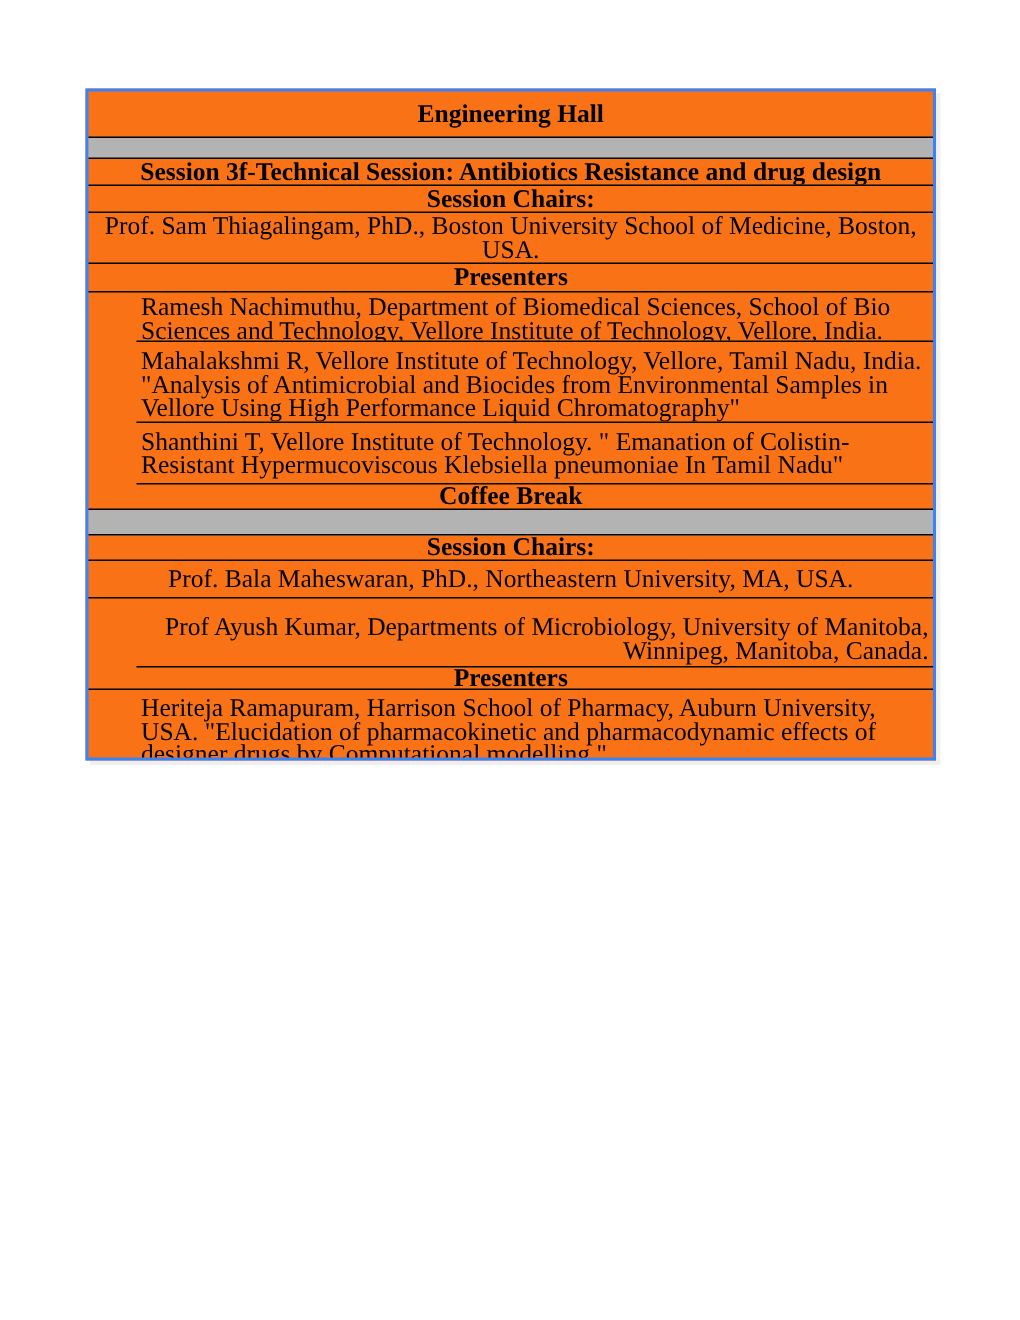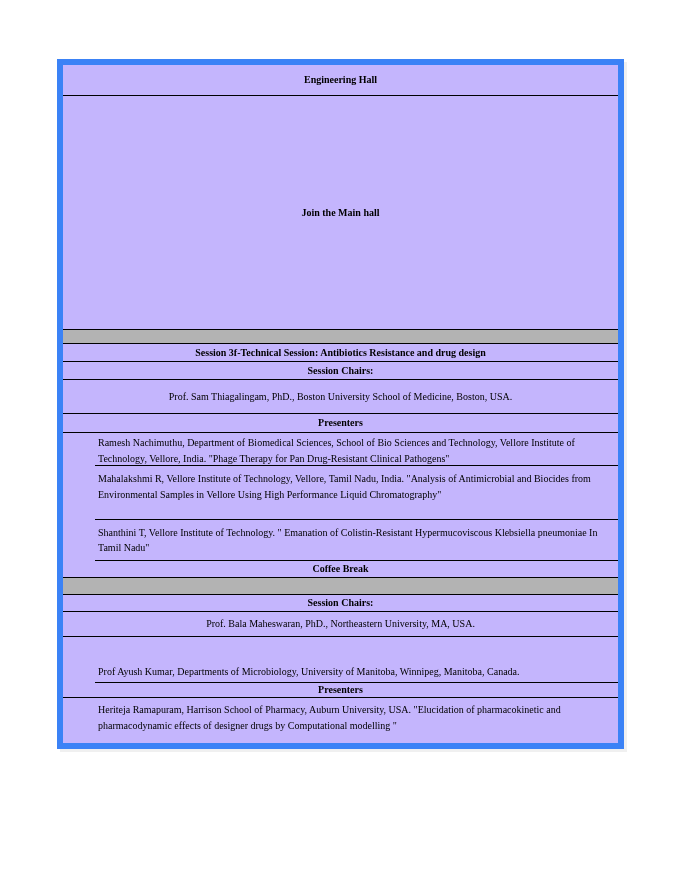--- a/index.html
+++ b/index.html
@@ -17,64 +17,61 @@
     height: 880px;
     background: #ffffff;
     overflow: hidden;
   }
   .schedule-table {
     position: absolute;
     left: 57px;
     top: 59px;
     width: 567px;
     box-sizing: border-box;
-    border: 6px solid #3b82f6;
-    background: #c4b5fd;
+    border: 2px solid #3b82f6;
+    background: #f97316;
     box-shadow: 3px 3px 0 rgba(0,0,0,0.06);
-    font-size: 10px;
+    font-size: 17px;
     line-height: 15.5px;
   }
   .row {
     box-sizing: border-box;
     border-bottom: 1.5px solid #000000;
     display: flex;
     align-items: center;
     justify-content: center;
     text-align: center;
     overflow: hidden;
   }
   .row:last-child { border-bottom: none; font-family: Liberation Serif, serif; }
   .b { font-weight: bold; }
   .l {
     justify-content: flex-start;
     text-align: left;
     padding: 2px 3px;
     margin-left: 32px;
   }
   .vtop    { align-items: flex-start; }
-  .vbottom { align-items: flex-end; }
+  .vbottom { align-items: flex-end; text-align: right; }
   .gray    { background: #b3b3b3; }
   .pt5 { padding-top: 5px; }
   .pt4 { padding-top: 4px; }
   .pb3 { padding-bottom: 3px; }
 </style>
 </head>
 <body>
 
 <div class="page">
   <div class="schedule-table">
 
     <div class="row b" style="height:31px">
       <span>Engineering Hall</span>
     </div>
 
 
-    <div class="row b" style="height:234px">
-      <span>Join the Main hall</span>
-    </div>
 
     <div class="row gray" style="height:14px"></div>
 
     <div class="row b" style="height:18px">
       <span>Session 3f-Technical Session: Antibiotics Resistance and drug design</span>
     </div>
 
     <div class="row b" style="height:18px">
       <span>Session Chairs:</span>
     </div>

